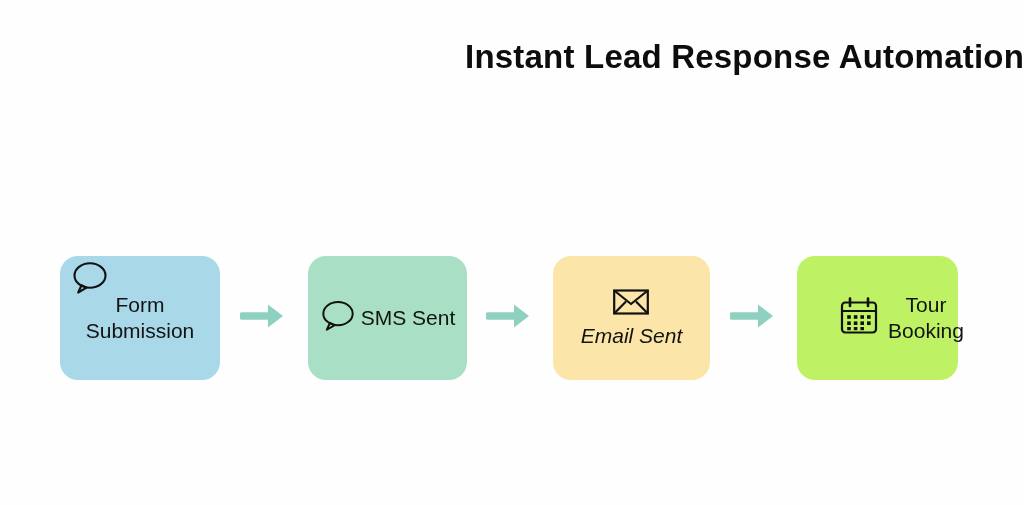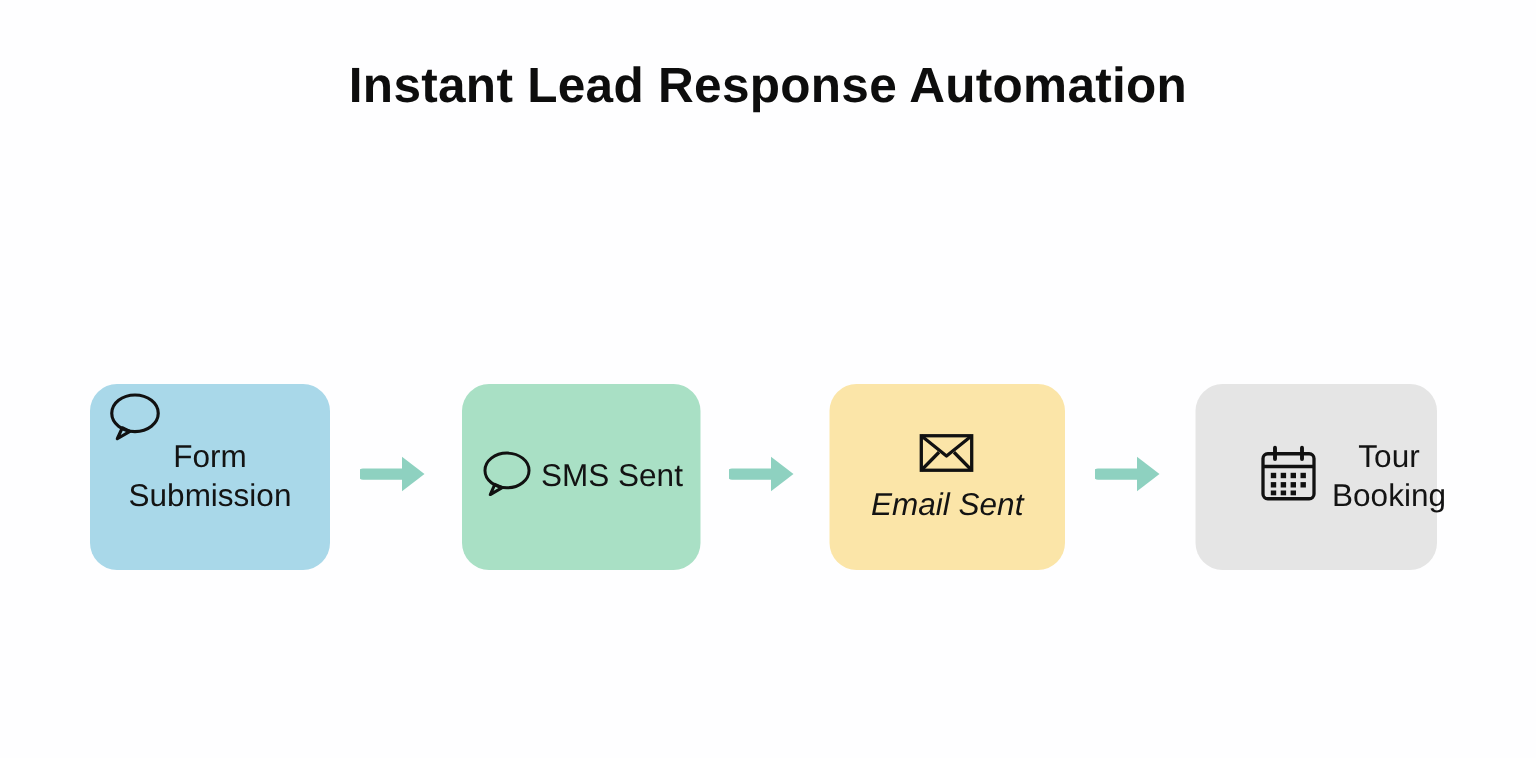--- a/index.html
+++ b/index.html
@@ -18,21 +18,21 @@
     position: relative;
     width: 1024px;
     height: 505px;
     background: #fefeff;
   }
   #diagram-title {
     position: absolute;
     top: 38px;
     left: 0;
     width: 1024px;
-    text-align: center;
+    text-align: right;
     font-size: 33px;
     font-weight: bold;
     color: #0d0d0d;
     letter-spacing: 0.2px;
     font-family: "Liberation Sans", sans-serif;
   }
   #flow-row {
     position: absolute;
     top: 256px;
     left: 60px;
@@ -166,21 +166,21 @@
 
     <div class="arrow-wrap gap-2">
       <span>
         <svg width="48" height="30" viewBox="0 0 48 30">
           <path d="M2 15 L30 15" stroke="#8ed1c0" stroke-width="7.5" stroke-linecap="round"></path>
           <path d="M28 3.5 L43 15 L28 26.5 Z" fill="#8ed1c0"></path>
         </svg>
       </span>
     </div>
 
-    <div class="flow-node" id="node-3" style="background:#e5e5e5;padding-left:48px;">
+    <div class="flow-node" id="node-3" style="background:#bef264;padding-left:48px;">
       <div class="node-inner">
         <span class="node-icon">
           <svg width="40" height="40" viewBox="0 0 40 40">
             <rect x="3" y="6.5" width="34" height="30" rx="3.2" fill="none" stroke="#111111" stroke-width="2.2"></rect>
             <path d="M3 15 L37 15" stroke="#111111" stroke-width="2.2"></path>
             <path d="M11 2.5 L11 10" stroke="#111111" stroke-width="2.6" stroke-linecap="round"></path>
             <path d="M29 2.5 L29 10" stroke="#111111" stroke-width="2.6" stroke-linecap="round"></path>
             <rect x="8.2" y="19.2" width="3.6" height="3.6" fill="#111111"></rect>
             <rect x="14.8" y="19.2" width="3.6" height="3.6" fill="#111111"></rect>
             <rect x="21.4" y="19.2" width="3.6" height="3.6" fill="#111111"></rect>

